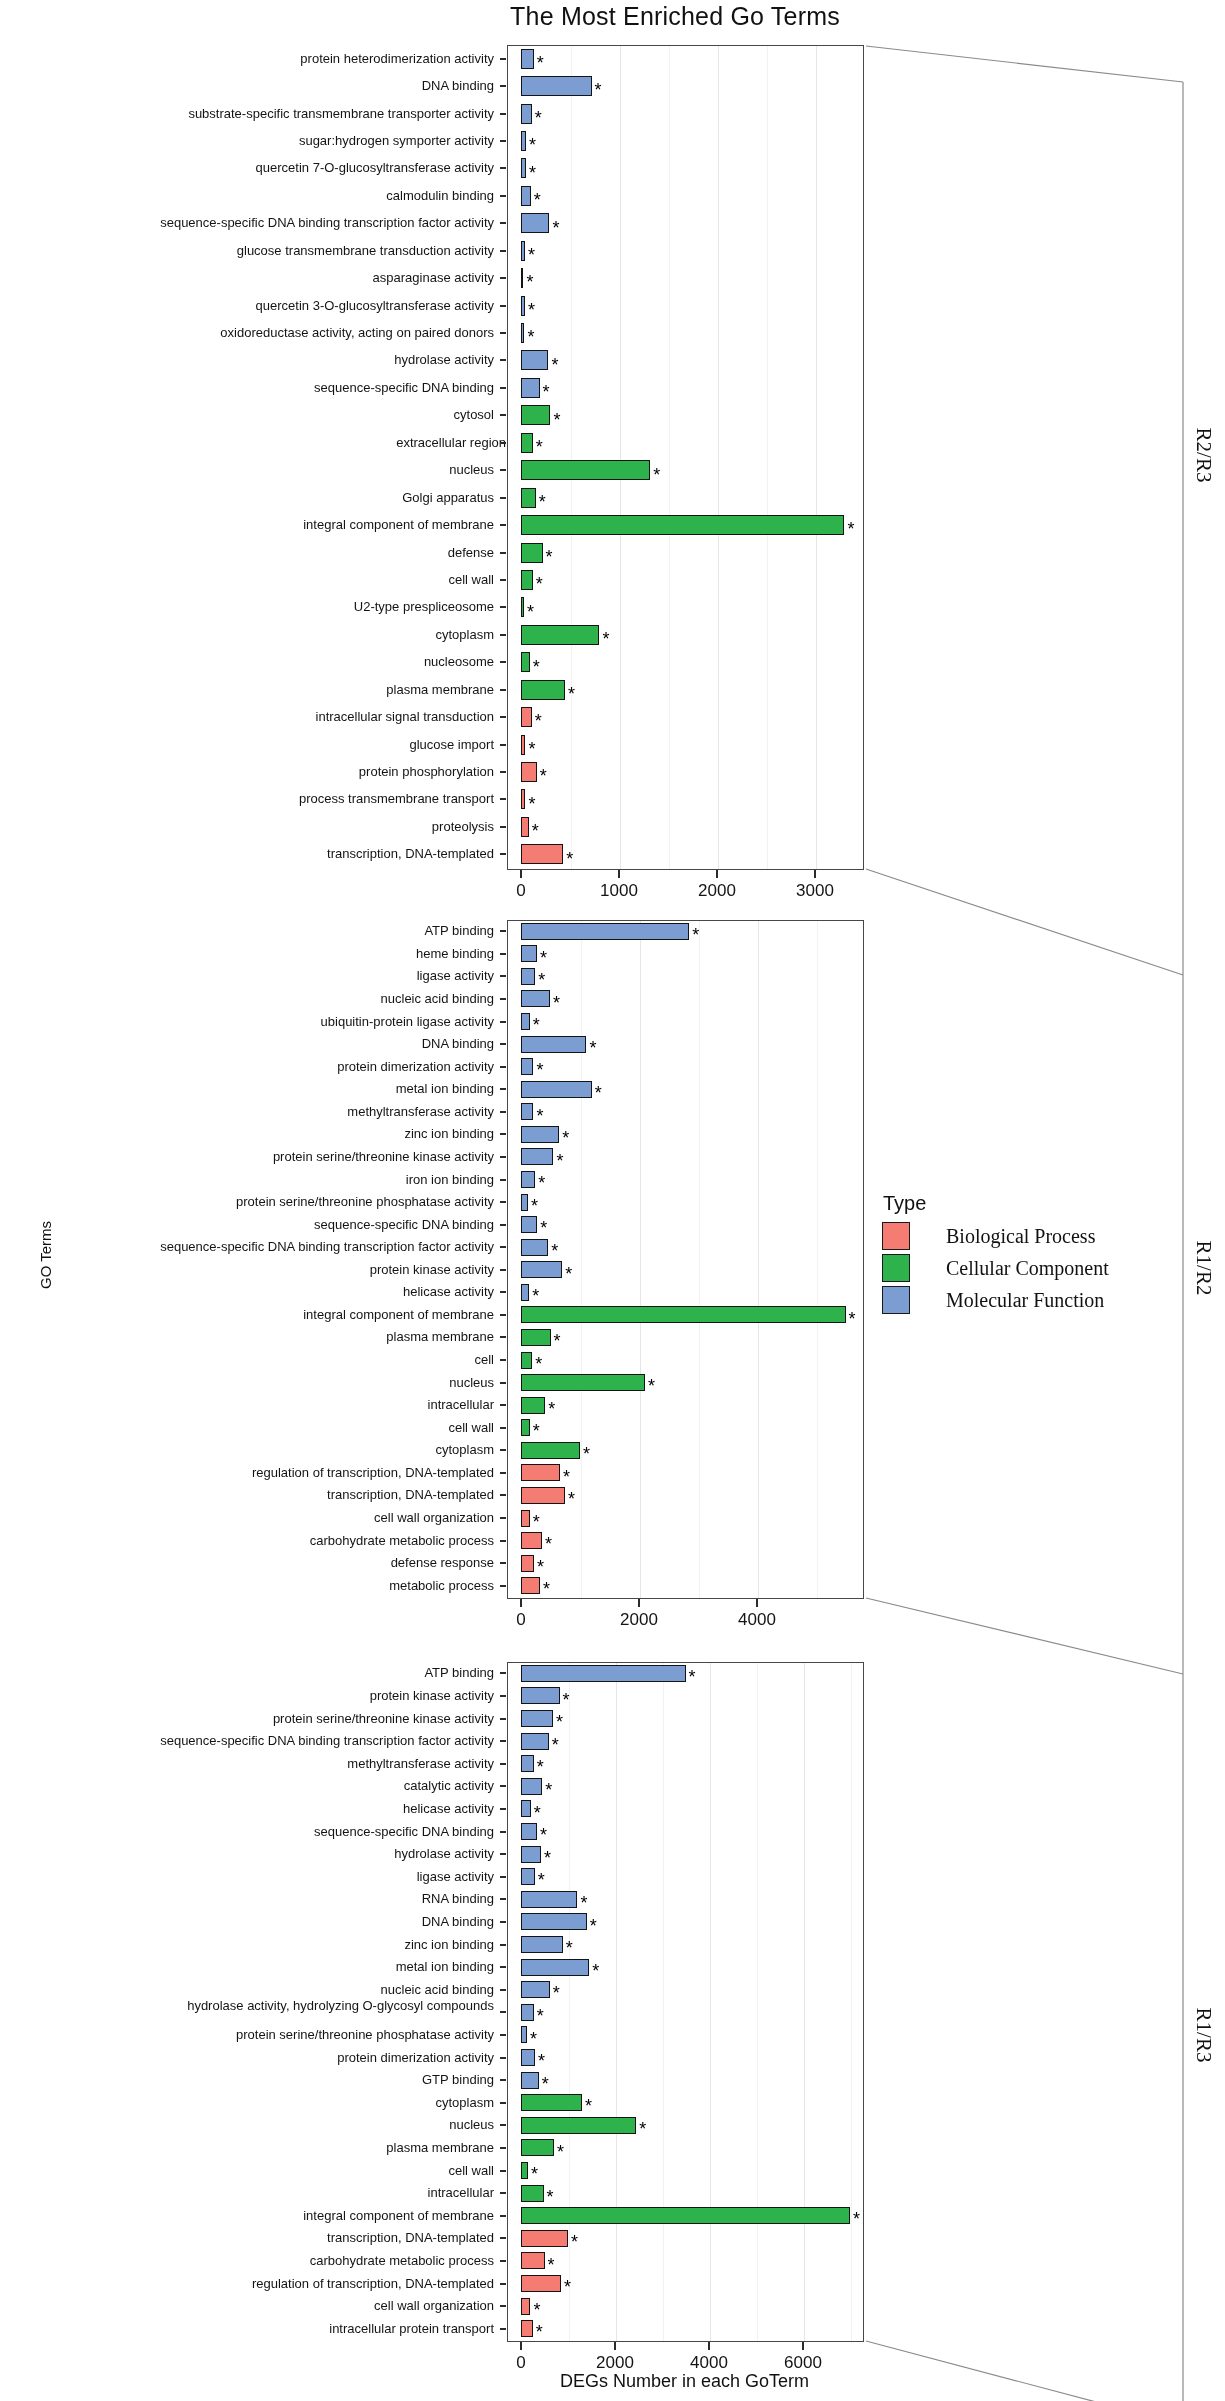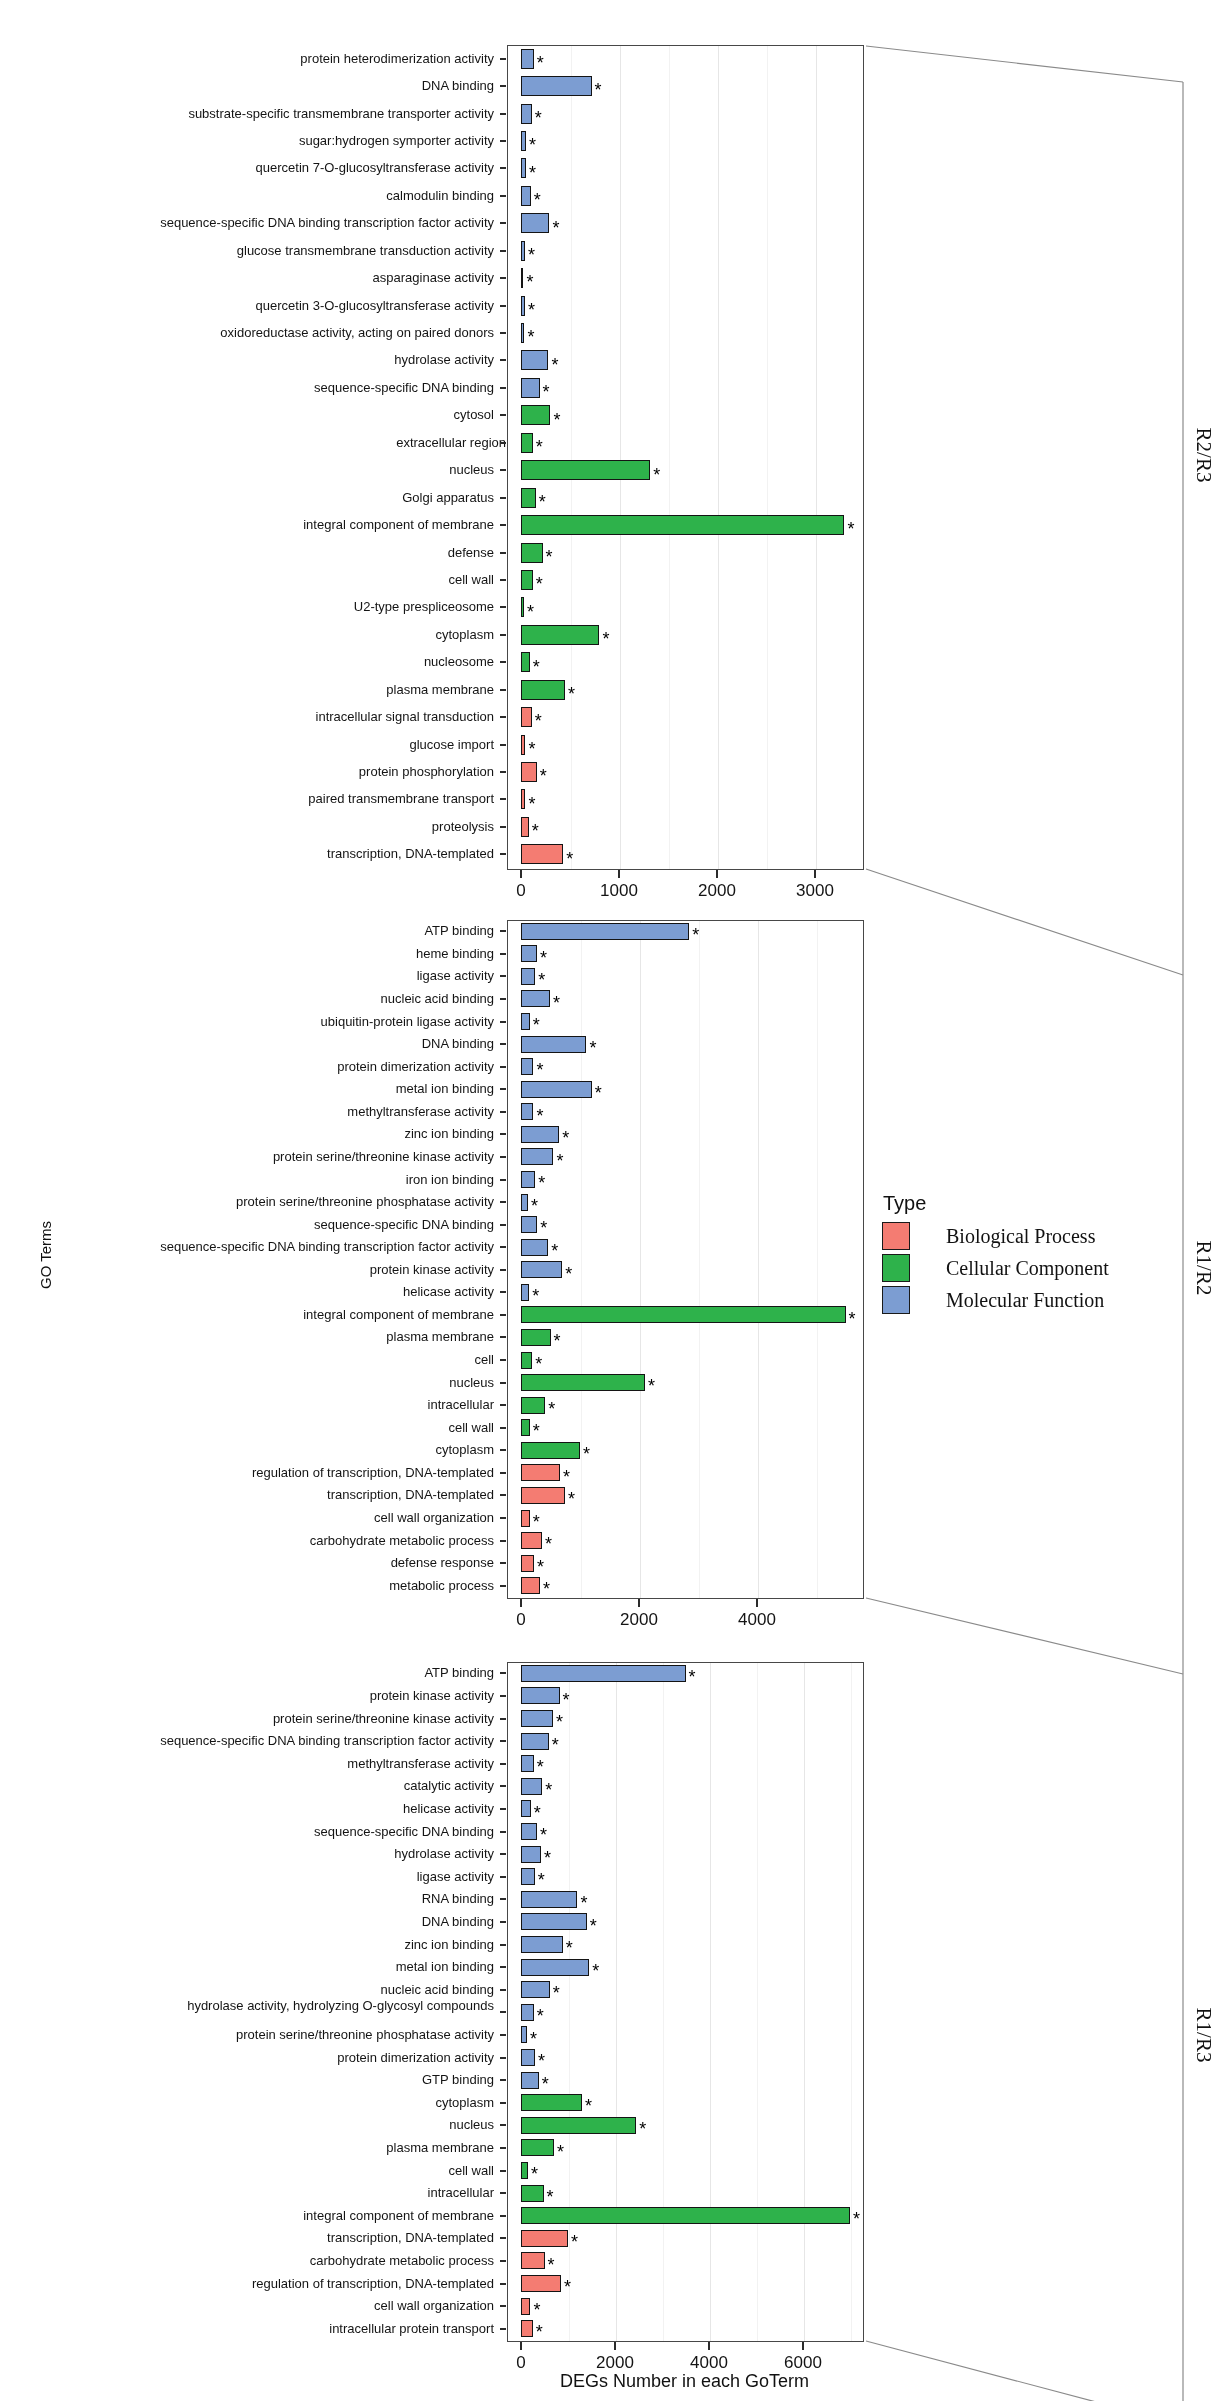--- a/index.html
+++ b/index.html
@@ -29,20 +29,21 @@
   .swatch{position:absolute;left:882px;width:28px;height:28px;border:1.6px solid #1a1a1a;
           box-sizing:border-box;}
   .leglab{position:absolute;left:946px;height:28px;line-height:28px;
           font-family:"Liberation Serif",serif;font-size:20px;white-space:nowrap;}
   #lines{position:absolute;left:0;top:0;pointer-events:none;}
 </style>
 </head>
 <body>
 
 <div id="figure">
+  <div id="title">The Most Enriched Go Terms</div>
   <div id="ylab">GO Terms</div>
 
   <div class="panel" id="panel-0" style="top: 45px; height: 883px; text-decoration: underline;">
       <div class="plot" style="height: 823px;">
         <div class="grid minor" style="left: 63px;"></div>
         <div class="grid minor" style="left: 161px;"></div>
         <div class="grid minor" style="left: 259px;"></div>
         <div class="grid major" style="left: 112px;"></div>
         <div class="grid major" style="left: 210px;"></div>
         <div class="grid major" style="left: 308px;"></div>
@@ -148,21 +149,21 @@
       <div class="bar" style="left: 521px; top: 662.117px; width: 10.78px; height: 20px; background: rgb(244, 124, 114);"></div>
       <div class="star" style="left: 534.78px; top: 658.4px; line-height: 36.4333px;">*</div>
       <div class="rowlab" style="top: 691.55px;">glucose import</div>
       <div class="ytick" style="top: 698.55px;"></div>
       <div class="bar" style="left: 521px; top: 689.55px; width: 4.41px; height: 20px; background: rgb(244, 124, 114);"></div>
       <div class="star" style="left: 528.41px; top: 685.833px; line-height: 36.4333px;">*</div>
       <div class="rowlab" style="top: 718.983px;">protein phosphorylation</div>
       <div class="ytick" style="top: 725.983px;"></div>
       <div class="bar" style="left: 521px; top: 716.983px; width: 15.68px; height: 20px; background: rgb(244, 124, 114);"></div>
       <div class="star" style="left: 539.68px; top: 713.267px; line-height: 36.4333px;">*</div>
-      <div class="rowlab" style="top: 746.417px;">paired transmembrane transport</div>
+      <div class="rowlab" style="top: 746.417px;">process transmembrane transport</div>
       <div class="ytick" style="top: 753.417px;"></div>
       <div class="bar" style="left: 521px; top: 744.417px; width: 4.41px; height: 20px; background: rgb(244, 124, 114);"></div>
       <div class="star" style="left: 528.41px; top: 740.7px; line-height: 36.4333px;">*</div>
       <div class="rowlab" style="top: 773.85px;">proteolysis</div>
       <div class="ytick" style="top: 780.85px;"></div>
       <div class="bar" style="left: 521px; top: 771.85px; width: 7.84px; height: 20px; background: rgb(244, 124, 114);"></div>
       <div class="star" style="left: 531.84px; top: 768.133px; line-height: 36.4333px;">*</div>
       <div class="rowlab" style="top: 801.283px;">transcription, DNA-templated</div>
       <div class="ytick" style="top: 808.283px;"></div>
       <div class="bar" style="left: 521px; top: 799.283px; width: 42.14px; height: 20px; background: rgb(244, 124, 114);"></div>

